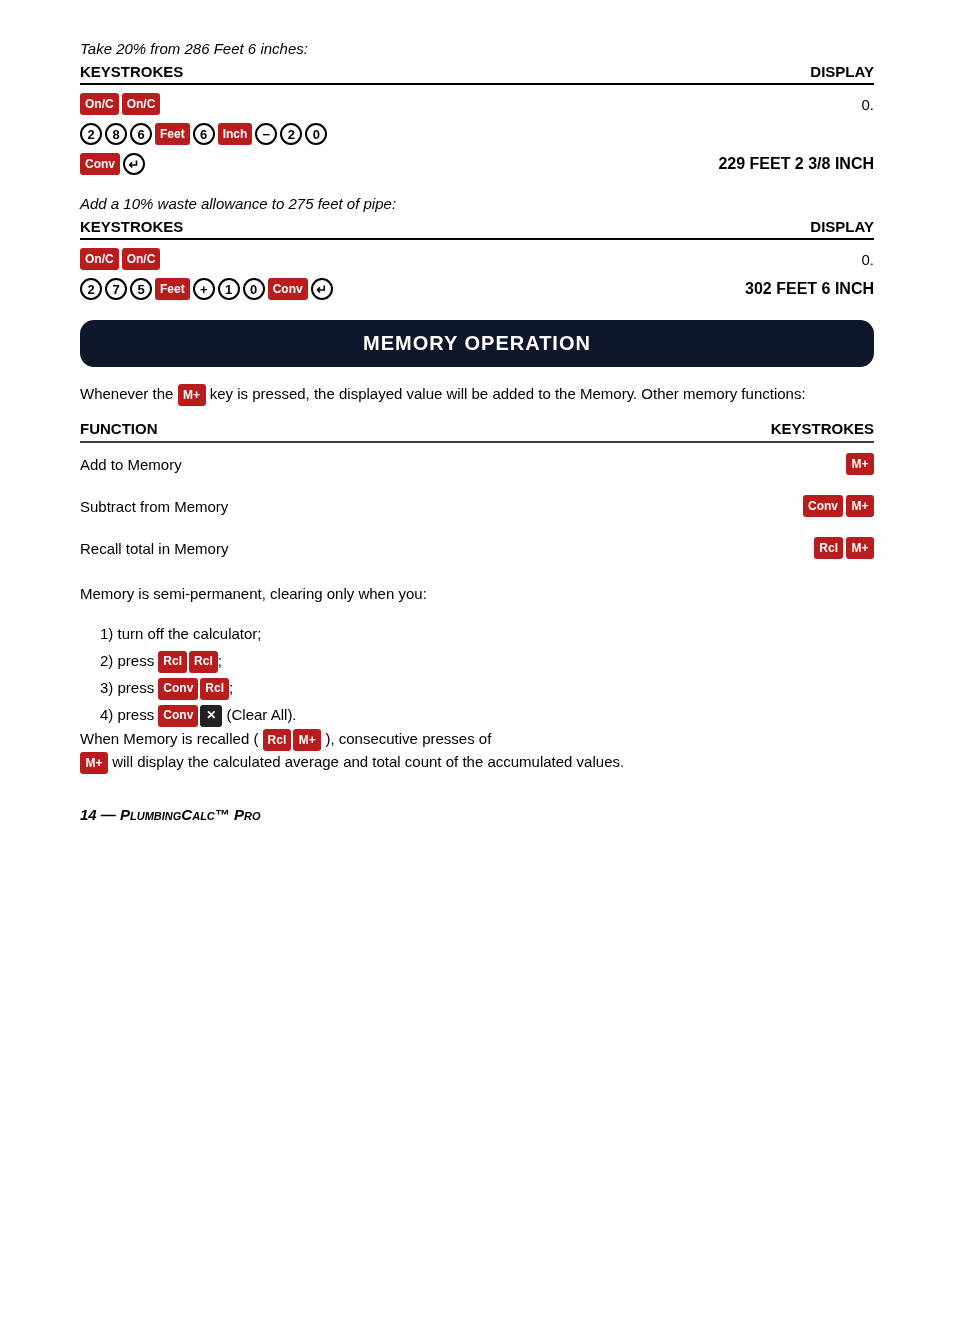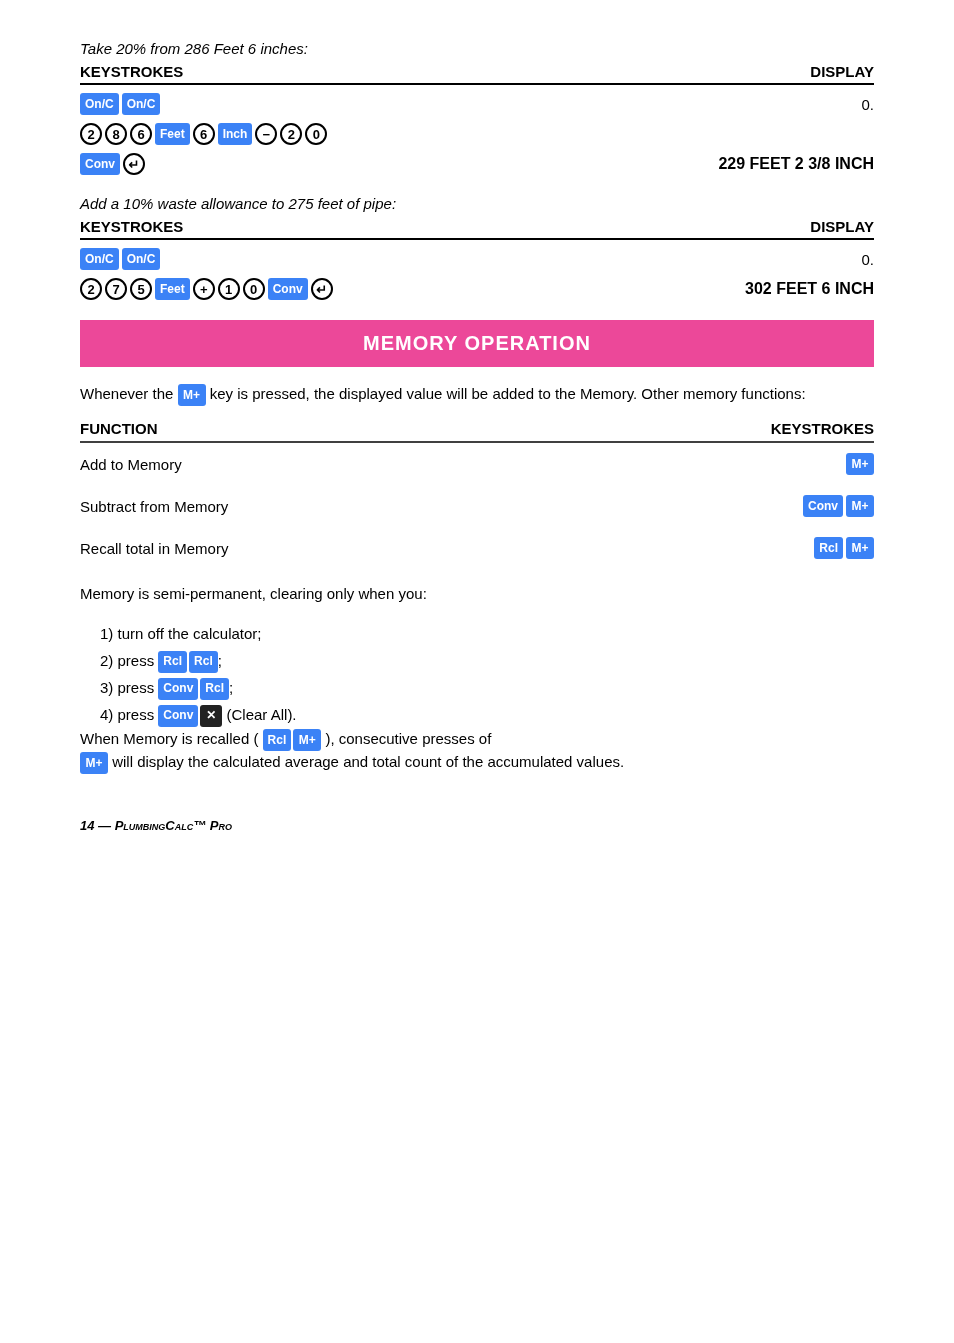--- a/index.html
+++ b/index.html
@@ -57,21 +57,21 @@
     .display-zero {
       text-align: right;
       font-size: 15px;
     }
 
     
     .key {
       display: inline-flex;
       align-items: center;
       justify-content: center;
-      background: #3b82f6;
+      background: #b91c1c;
       color: #fff;
       font-size: 12px;
       font-weight: bold;
       padding: 2px 5px;
       border-radius: 3px;
       min-width: 28px;
       height: 22px;
       font-family: Arial, sans-serif;
     }
 
@@ -85,29 +85,30 @@
       font-weight: bold;
       border: 2px solid #000;
       border-radius: 50%;
       width: 22px;
       height: 22px;
       font-family: Arial, sans-serif;
     }
 
     
     .memory-header {
-      background: #ec4899;
+      background: #0f172a;
       color: #fff;
       text-align: center;
       font-size: 20px;
       font-weight: bold;
       padding: 12px 0;
       letter-spacing: 1px;
       margin: 18px 0 16px 0;
       font-family: Arial Black, Arial, sans-serif;
+      border-radius: 14px;
     }
 
     .body-text {
       font-size: 15px;
       margin-bottom: 14px;
       line-height: 1.5;
     }
 
     
     .func-table {
@@ -148,22 +149,22 @@
     }
 
     .list-items {
       margin-left: 20px;
       margin-bottom: 0;
       line-height: 1.8;
       font-size: 15px;
     }
 
     .footer {
-      margin-top: 44px;
-      font-size: 13px;
+      margin-top: 32px;
+      font-size: 15px;
       font-weight: bold;
       font-style: italic;
     }
 
     .footer span {
       font-variant: small-caps;
     }
 
     .inline-key-group {
       display: inline-flex;

